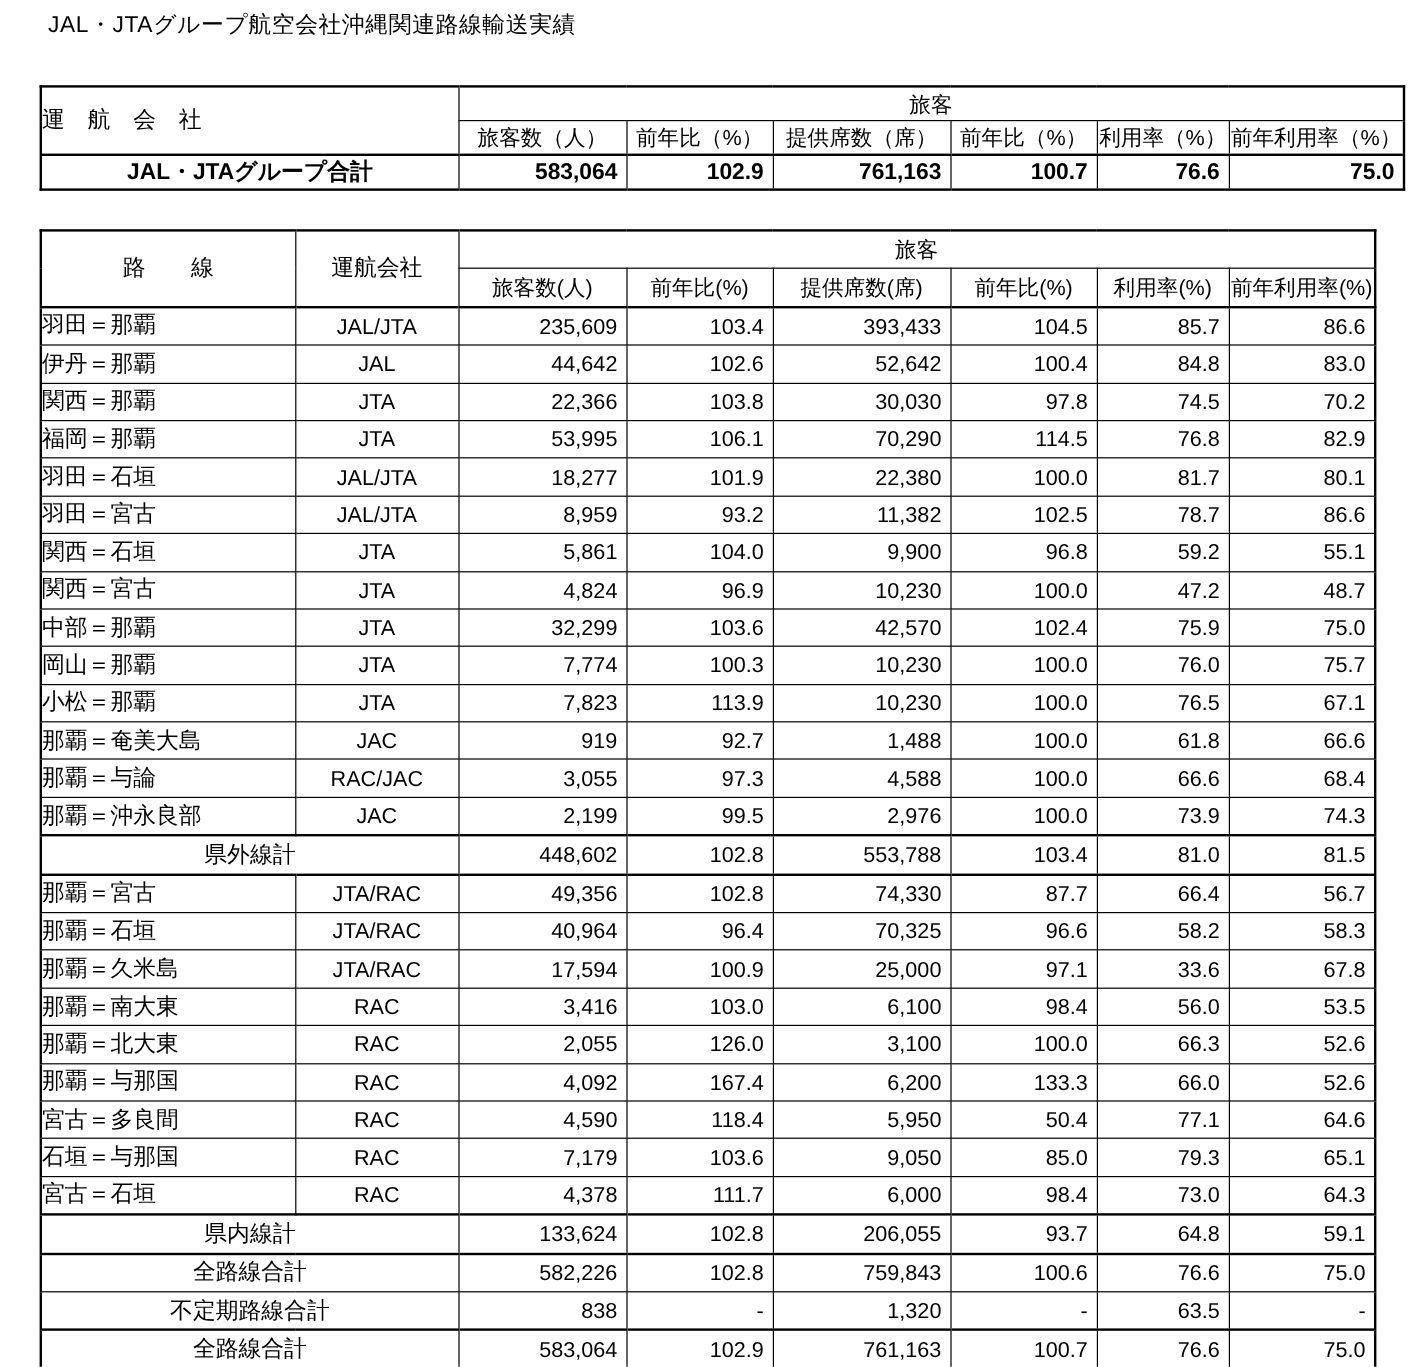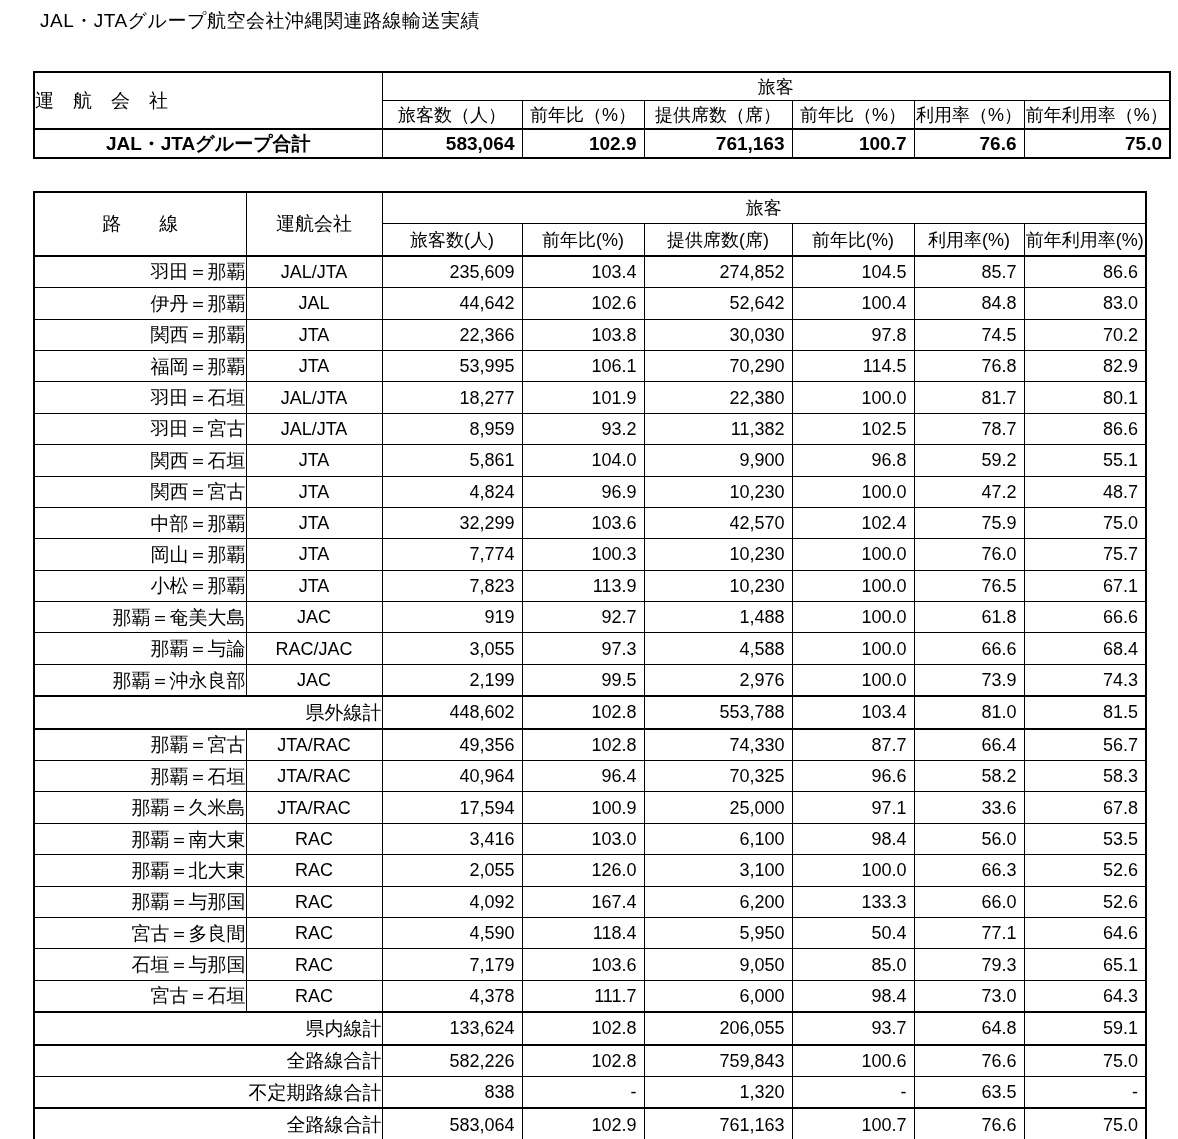--- a/index.html
+++ b/index.html
@@ -97,35 +97,35 @@
     width: 1112px;
   }
   .main td {
     height: 30.4px;
   }
   .main td.hdr {
     text-align: center;
     font-size: 18px;
   }
   .main td.route {
-    text-align: right;
+    text-align: left;
     font-size: 19px;
     margin-top: 44px;
   }
   .main td.carrier {
     text-align: center;
     font-size: 18px;
   }
   .main td.num {
     text-align: right;
     padding-right: 7px;
     font-size: 18px;
   }
   .main td.subtotal-label {
-    text-align: right;
+    text-align: center;
     font-size: 19px;
     margin-left: 10px;
   }
 </style>
 </head>
 <body>
 
 <div class="page">
 
   <div class="doc-title">JAL・JTAグループ航空会社沖縄関連路線輸送実績</div>
@@ -192,21 +192,21 @@
           <td class="hdr thick-bottom">前年比(%)</td>
           <td class="hdr thick-bottom">利用率(%)</td>
           <td class="hdr thick-bottom thick-right">前年利用率(%)</td>
         </tr>
 
         <tr>
           <td class="route thick-left thick-top">羽田＝那覇</td>
           <td class="carrier thick-top">JAL/JTA</td>
           <td class="num thick-top">235,609</td>
           <td class="num thick-top dotted-left">103.4</td>
-          <td class="num thick-top">274,852</td>
+          <td class="num thick-top">393,433</td>
           <td class="num thick-top dotted-left">104.5</td>
           <td class="num thick-top">85.7</td>
           <td class="num thick-top thick-right dotted-left">86.6</td>
         </tr>
         <tr>
           <td class="route thick-left">伊丹＝那覇</td>
           <td class="carrier">JAL</td>
           <td class="num">44,642</td>
           <td class="num dotted-left">102.6</td>
           <td class="num">52,642</td>

